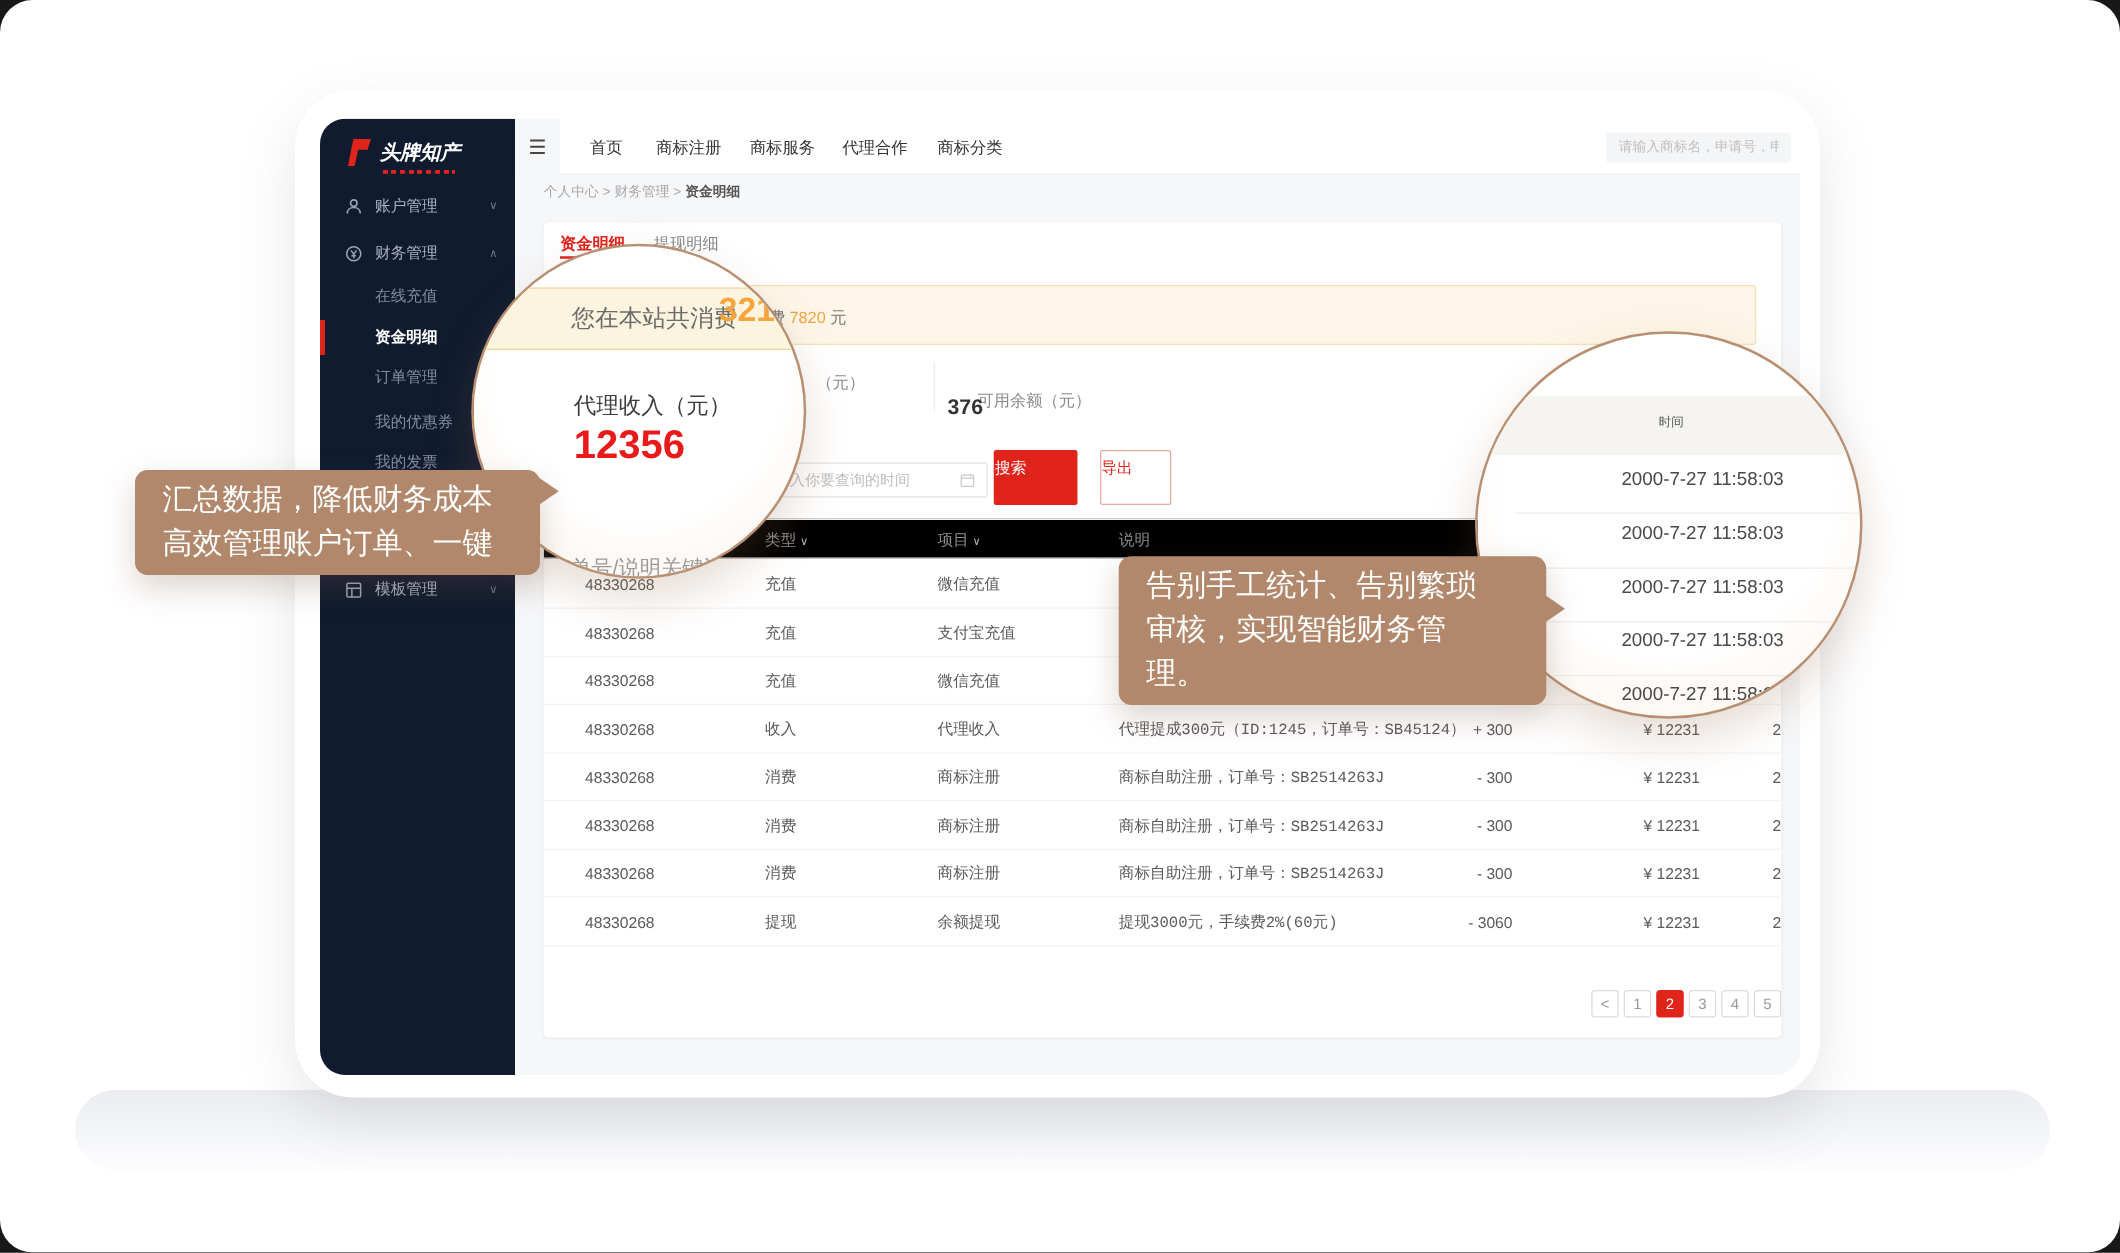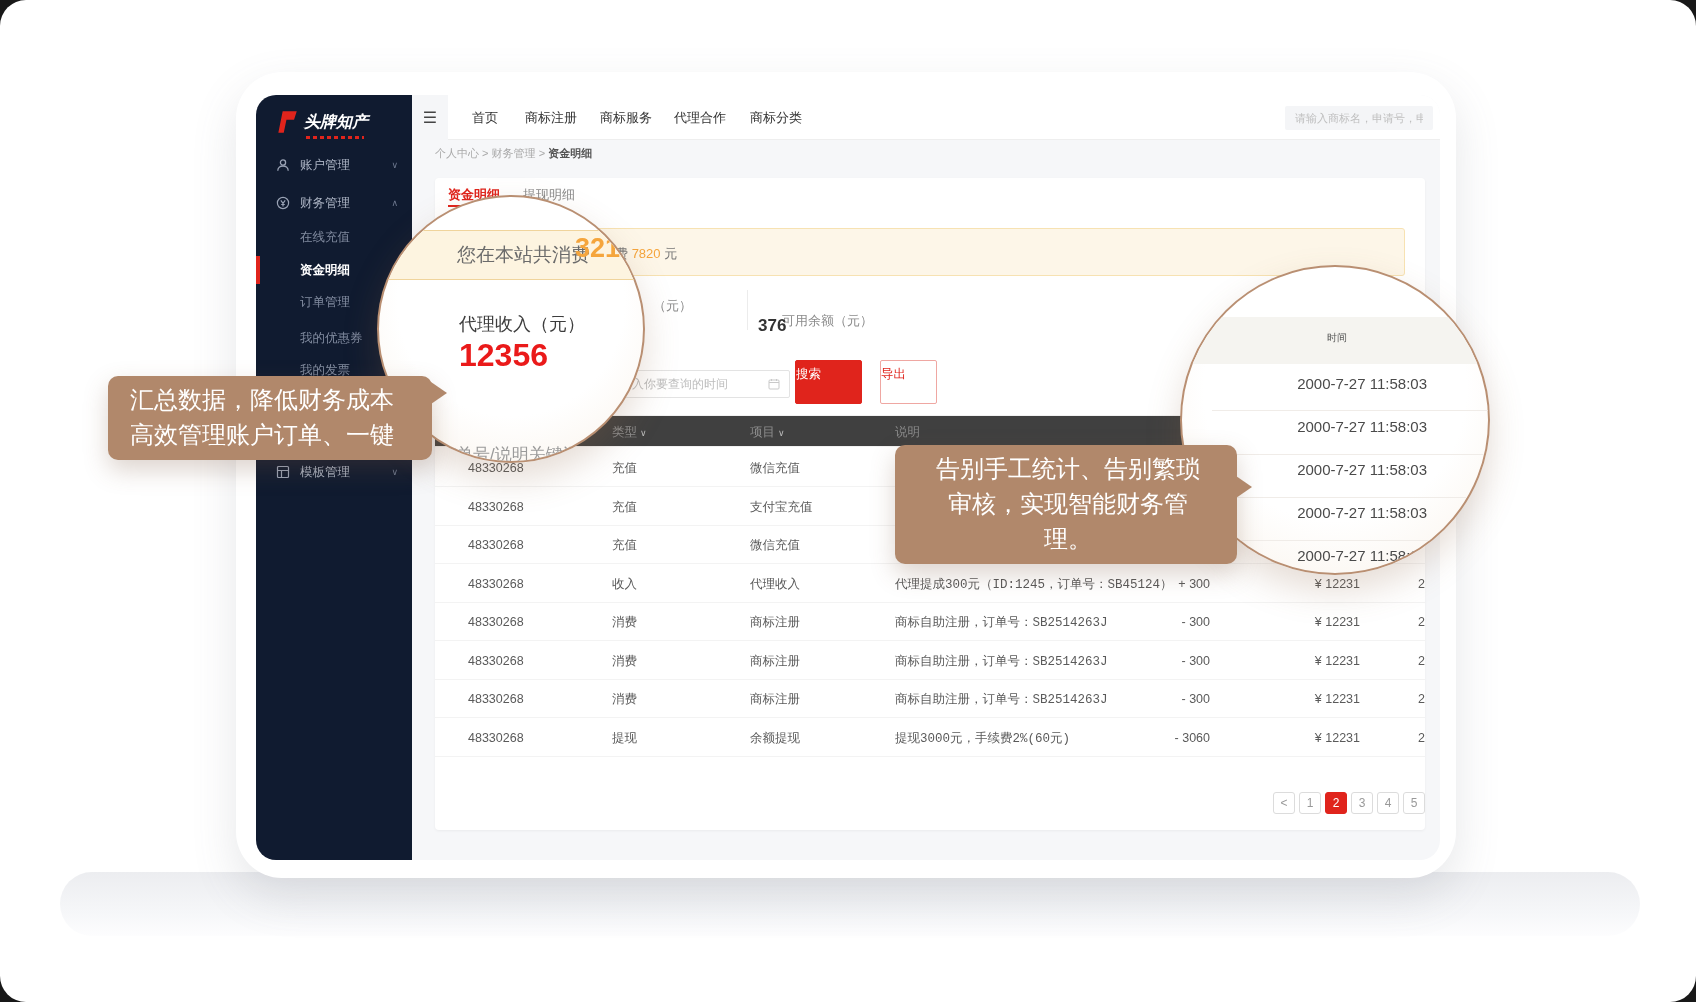--- a/index.html
+++ b/index.html
@@ -54,21 +54,21 @@
   .stat-div{position:absolute;left:312px;top:112px;width:1px;height:40px;background:#ececec;}
 
   .date-input{position:absolute;left:162px;top:192px;width:193px;height:28px;border:1px solid #e3e3e3;border-radius:2px;background:#fff;
     font-size:12px;color:#666;padding:0 26px 0 10px;outline:none;}
   .date-input::placeholder{color:#bdbdbd;}
   .cal-icon{position:absolute;left:333px;top:200px;width:12px;height:12px;color:#c9c9c9;}
   .btn{position:absolute;top:182px;height:44px;border-radius:2px;font-size:12.5px;line-height:26px;cursor:pointer;}
   .btn-search{left:360px;width:67px;background:#e0241c;color:#fff;border:1px solid #e0241c;}
   .btn-export{left:445px;width:57px;background:#fff;color:#e0241c;border:1px solid #efa7a2;}
 
-  .thead{position:absolute;left:0;top:237px;width:990px;height:32px;background:#404040;border-top:1px solid #f1f1f1;border-bottom:1px solid #f1f1f1;}
+  .thead{position:absolute;left:0;top:237px;width:990px;height:32px;background:#000000;border-top:1px solid #f1f1f1;border-bottom:1px solid #f1f1f1;}
   .th{position:absolute;top:0;height:32px;line-height:32px;font-size:12.5px;color:#8c8c8c;white-space:nowrap;}
   .th .v{font-size:9px;color:#bbb;margin-left:3px;}
 
   .trow{position:absolute;left:0;width:990px;height:38px;border-bottom:1px solid #f3f3f3;}
   .cell{position:absolute;top:50%;transform:translateY(-50%);font-size:12.5px;color:#5a5a5a;white-space:nowrap;}
   .c1{left:33px;}.c2{left:177px;}.c3{left:315px;}.c4{left:460px;font-family:Liberation Mono, monospace;}
   .c5{left:640px;width:135px;text-align:right;}
   .c6{left:790px;width:135px;text-align:right;}
   .c7{left:983px;}
 
@@ -315,20 +315,20 @@
     <div class="rz-time" style="top:237px;">2000-7-27 11:58:03</div>
     <div class="rz-time" style="top:280px;">2000-7-27 11:58:03</div>
   </div>
 
   <div class="callout" style="left:108px;top:376px;width:324px;">
     <div class="line">汇总数据，降低财务成本</div>
     <div class="line">高效管理账户订单、一键</div>
     <div class="co-arrow" style="top:6px;"></div>
   </div>
 
-  <div class="callout" style="left:895px;top:445px;width:342px;text-align:center;">
+  <div class="callout" style="left:895px;top:445px;width:342px;">
     <div class="line">告别手工统计、告别繁琐</div>
     <div class="line">审核，实现智能财务管</div>
     <div class="line">理。</div>
     <div class="co-arrow" style="top:31px;"></div>
   </div>
 
 </div>
 
 </body></html>

